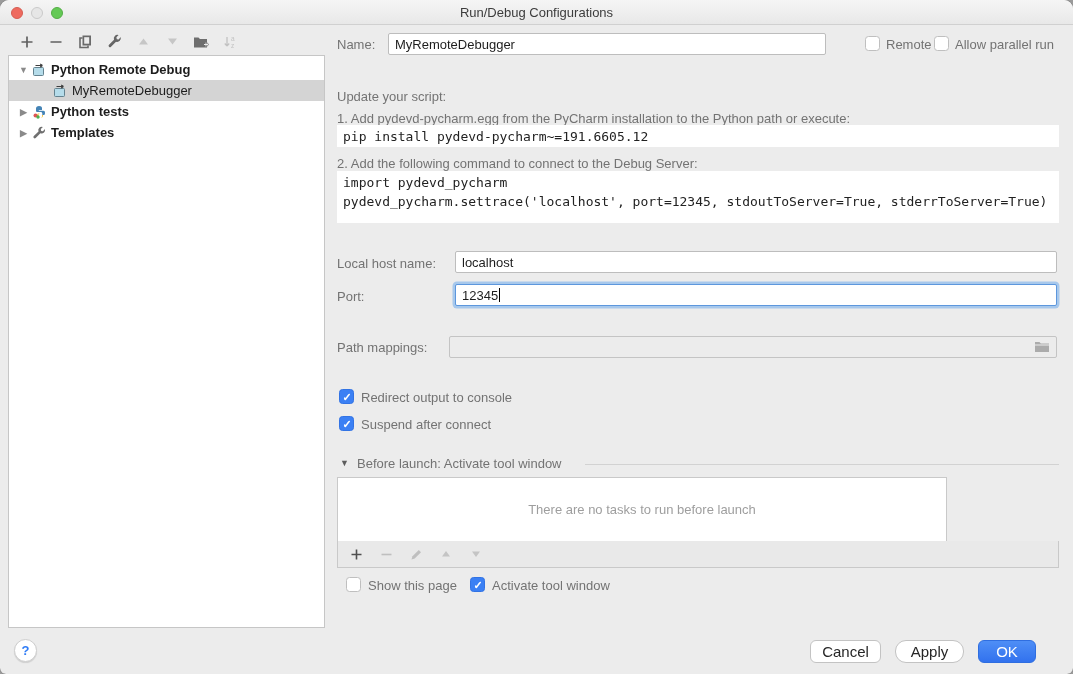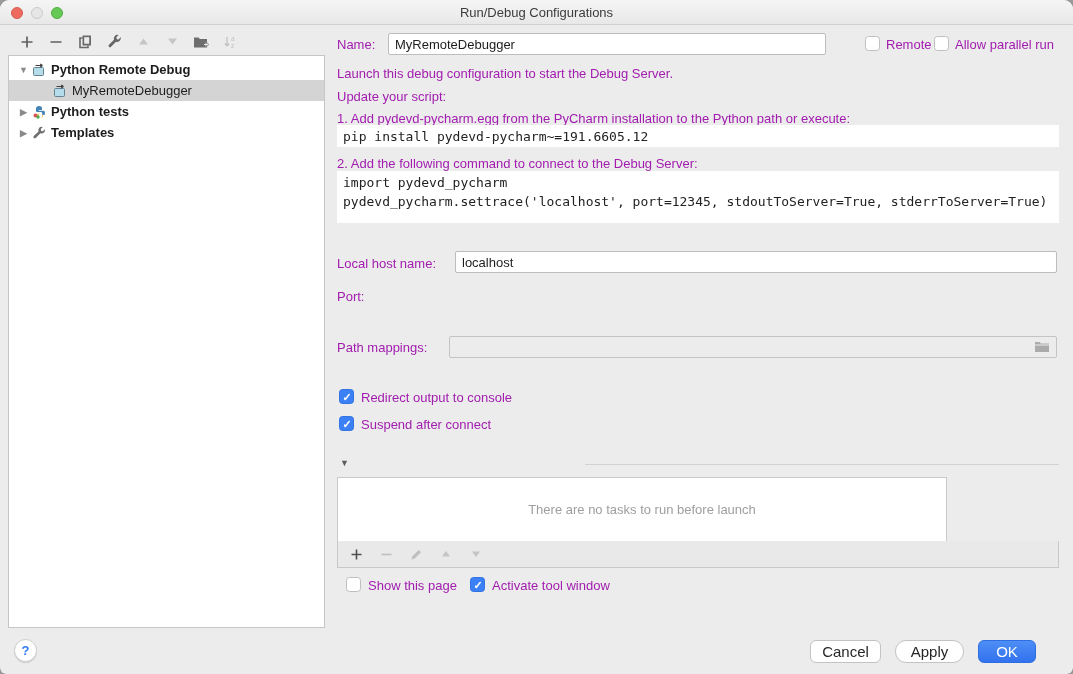--- a/index.html
+++ b/index.html
@@ -31,21 +31,21 @@
     position:absolute; top:55px; left:8px; width:317px; height:573px;
     background:#ffffff; border:1px solid #c6c6c6; padding-top:3px;
   }
   .tree-row { height:21px; display:flex; align-items:center; font-size:13px; color:#1d1d1d; }
   .tree-row .arrow { width:13px; text-align:center; font-size:9px; color:#8a8a8a; margin-left:8px; }
   .tree-row .ticon { width:15px; height:15px; margin:0 4px 0 2px; display:flex; align-items:center; }
   .tree-row.bold  { font-weight:bold; }
   .tree-row.selected { background:#d4d4d4; }
   .tree-row.indent .arrow { margin-left:29px; }
   
-  .lbl { position:absolute; font-size:13px; color:#a21caf; }
+  .lbl { position:absolute; font-size:13px; color:#737373; }
   .tfield {
     position:absolute; height:22px; background:#fff; border:1px solid #bdbdbd;
     border-radius:2px; font-size:13px; color:#1d1d1d; padding:0 6px;
     font-family:"Liberation Sans", sans-serif; outline:none;
   }
   .tfield.focused { border:1px solid #5d97dd; box-shadow:0 0 0 2.5px #a7c8ec; }
   .tfield.disabled { background:#ececec; border:1px solid #c4c4c4; }
   .codeblock {
     position:absolute; left:337px; width:722px; background:#ffffff;
     font-family:"DejaVu Sans Mono", monospace; font-size:13px; color:#222;
@@ -191,48 +191,52 @@
     </div>
   </div>
 
   <span class="lbl" style="left:337px; top:37px;">Name:</span>
   <input class="tfield" style="left: 388px; top: 33px; width: 438px;" value="MyRemoteDebugger">
   <span class="cb" style="left:865px; top:36px;"></span>
   <span class="lbl" style="left:886px; top:37px;">Remote</span>
   <span class="cb" style="left:934px; top:36px;"></span>
   <span class="lbl" style="left:955px; top:37px;">Allow parallel run</span>
 
-  <span class="lbl" style="left:337px; top:66px;">Launch this debug configuration to start the Debug Server.</span>
   <span class="lbl" style="left:337px; top:89px;">Update your script:</span>
   <span class="lbl" style="left:337px; top:111px;">1. Add pydevd-pycharm.egg from the PyCharm installation to the Python path or execute:</span>
   <div class="codeblock" style="top:125px; height:22px;">pip install pydevd-pycharm~=191.6605.12</div>
   <span class="lbl" style="left:337px; top:156px;">2. Add the following command to connect to the Debug Server:</span>
   <div class="codeblock" style="top:171px; height:52px;"><span>import pydevd_pycharm</span>
 <span>pydevd_pycharm.settrace('localhost', port=12345, stdoutToServer=True, stderrToServer=True)</span></div>
 
   <span class="lbl" style="left:337px; top:256px;">Local host name:</span>
   <input class="tfield" style="left: 455px; top: 251px; width: 602px;" value="localhost">
   <span class="lbl" style="left:337px; top:289px;">Port:</span>
+  <div class="tfield focused" style="left:455px; top:284px; width:602px; display:flex; align-items:center;">
+    <span>12345</span>
+      <span class="caret"></span>
+  </div>
 
   <span class="lbl" style="left:337px; top:340px;">Path mappings:</span>
   <div class="tfield disabled" style="left:449px; top:336px; width:608px;">
     <span style="position:absolute; right:6px; top:3px;">
       <svg width="16" height="13">
           <path d="M1 2h4.5l1.3 1.6H15V12H1z" fill="#ababab"></path>
           <path d="M1 5h14" stroke="#ececec" stroke-width="1"></path>
         </svg>
       </span>
   </div>
 
   <span class="cb checked" style="left:339px; top:389px;"></span>
   <span class="lbl" style="left:361px; top:390px;">Redirect output to console</span>
   <span class="cb checked" style="left:339px; top:416px;"></span>
   <span class="lbl" style="left:361px; top:417px;">Suspend after connect</span>
 
   <span style="position:absolute; left:340px; top:458px; font-size:9px; color:#5c5c5c;">▼</span>
+  <span class="lbl" style="left:357px; top:456px;">Before launch: Activate tool window</span>
   <div class="sep-line" style="left:585px; top:464px; width:474px;"></div>
 
   <div id="task-box">
     <span>There are no tasks to run before launch</span>
   </div>
   <div id="task-toolbar">
     <span class="tbtn">
       <svg width="13" height="13">
           <path d="M6.5 1.5v10M1.5 6.5h10" stroke="#4f4f4f" stroke-width="1.6"></path>
         </svg>

